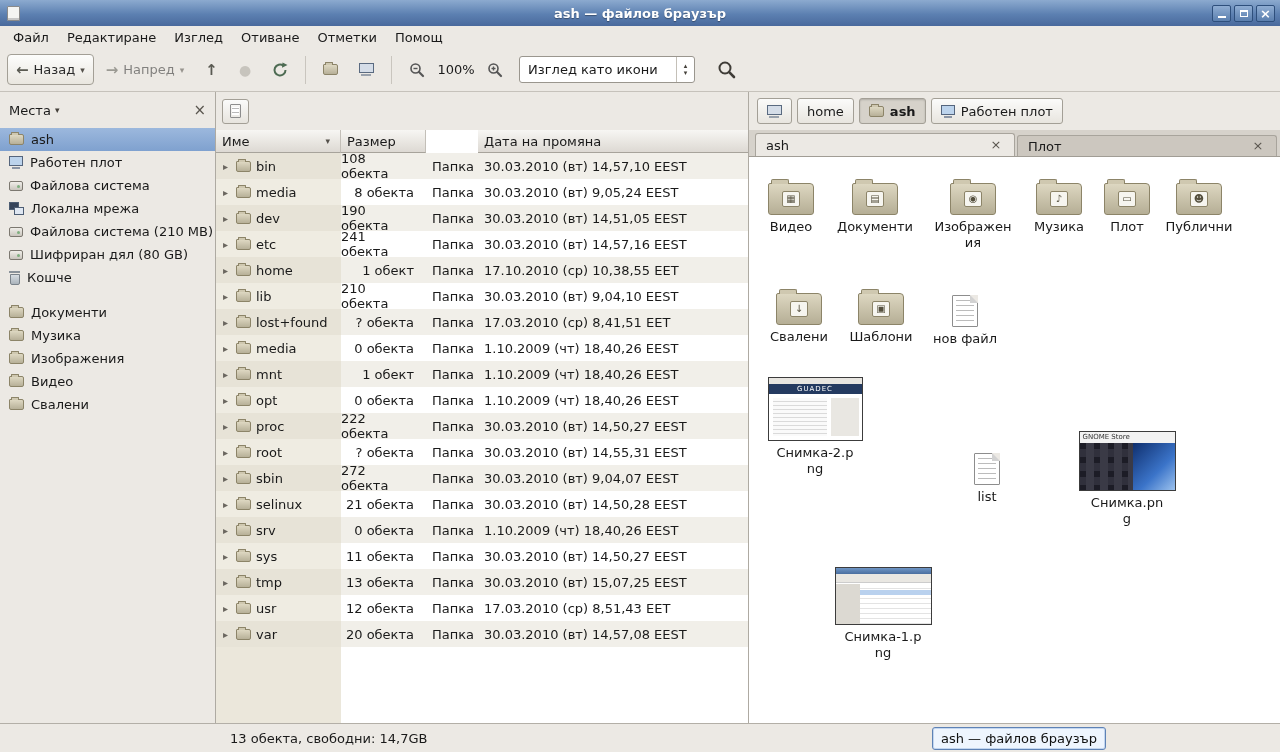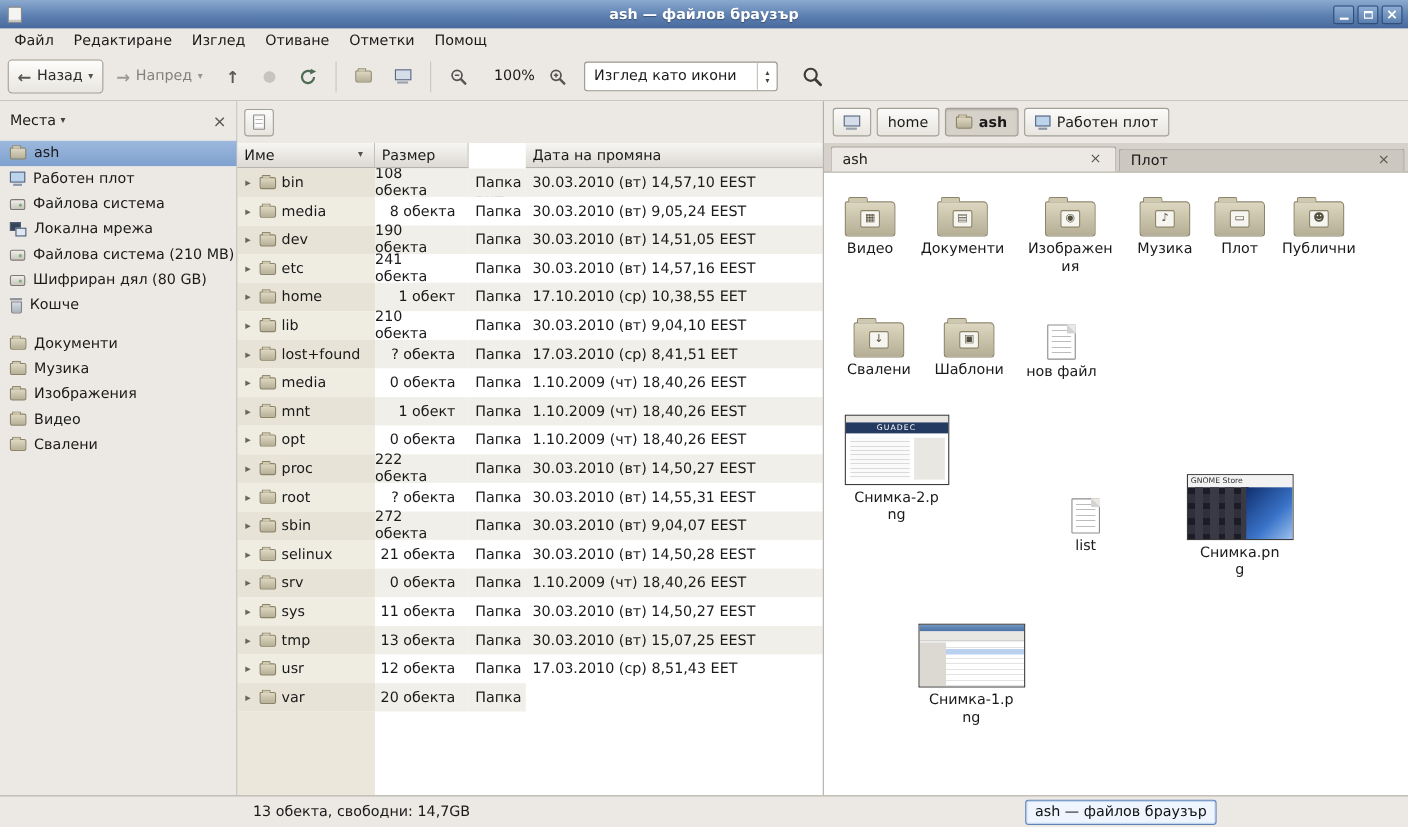--- a/index.html
+++ b/index.html
@@ -31,21 +31,21 @@
   
   .toolbar{position:absolute;top:48px;left:0;right:0;height:44px;background:#ECE9E4;
     border-bottom:1px solid #c6c2bb;display:flex;align-items:center;padding:0 7px;gap:3px;}
   .tb-btn{height:31px;display:flex;align-items:center;gap:5px;padding:0 8px;border-radius:4px;
     border:1px solid transparent;background:transparent;font-family:inherit;font-size:13px;color:#2b2b2b;}
   .tb-btn.raised{border:1px solid #a39f96;background:linear-gradient(#fdfdfc,#e9e6df);}
   .tb-btn.disabled{opacity:.55;}
   .arrow-glyph{font-size:15px;font-weight:bold;color:#5a5a52;}
   .drop{font-size:9px;color:#55514b;}
   .tb-sep{width:1px;height:28px;background:#c9c5be;margin:0 5px;}
-  .zoom-label{min-width:38px;text-align:left;margin-left:12px;}
+  .zoom-label{min-width:38px;text-align:center;}
   .combo{width:176px;height:27px;background:#fff;border:1px solid #9a968e;border-radius:3px;
     display:flex;align-items:center;margin-left:4px;}
   .combo-label{padding:0 8px;flex:1;}
   .combo-arrows{width:18px;border-left:1px solid #c4c0b8;display:flex;flex-direction:column;
     align-items:center;justify-content:center;font-size:7px;line-height:7px;color:#44403a;height:100%;}
 
   
   .main{position:absolute;top:92px;left:0;right:0;bottom:29px;display:flex;}
 
   
@@ -558,20 +558,21 @@
             <div class="tc c3">17.03.2010 (ср) 8,51,43 EET</div>
           </div>
           <div class="trow even">
             <div class="tc c0">
               <span class="expander">▸</span>
               <span class="i i-folder"></span>
               <span class="fname">var</span>
             </div>
             <div class="tc c1">20 обекта</div>
             <div class="tc c2">Папка</div>
+            <div class="tc c3">30.03.2010 (вт) 14,57,08 EEST</div>
           </div>
           <div class="tfill">
             <div class="f0"></div>
             <div class="frest"></div>
           </div>
         </div>
     </div>
 
     <div class="icon-pane">
       <div class="pathbar">

